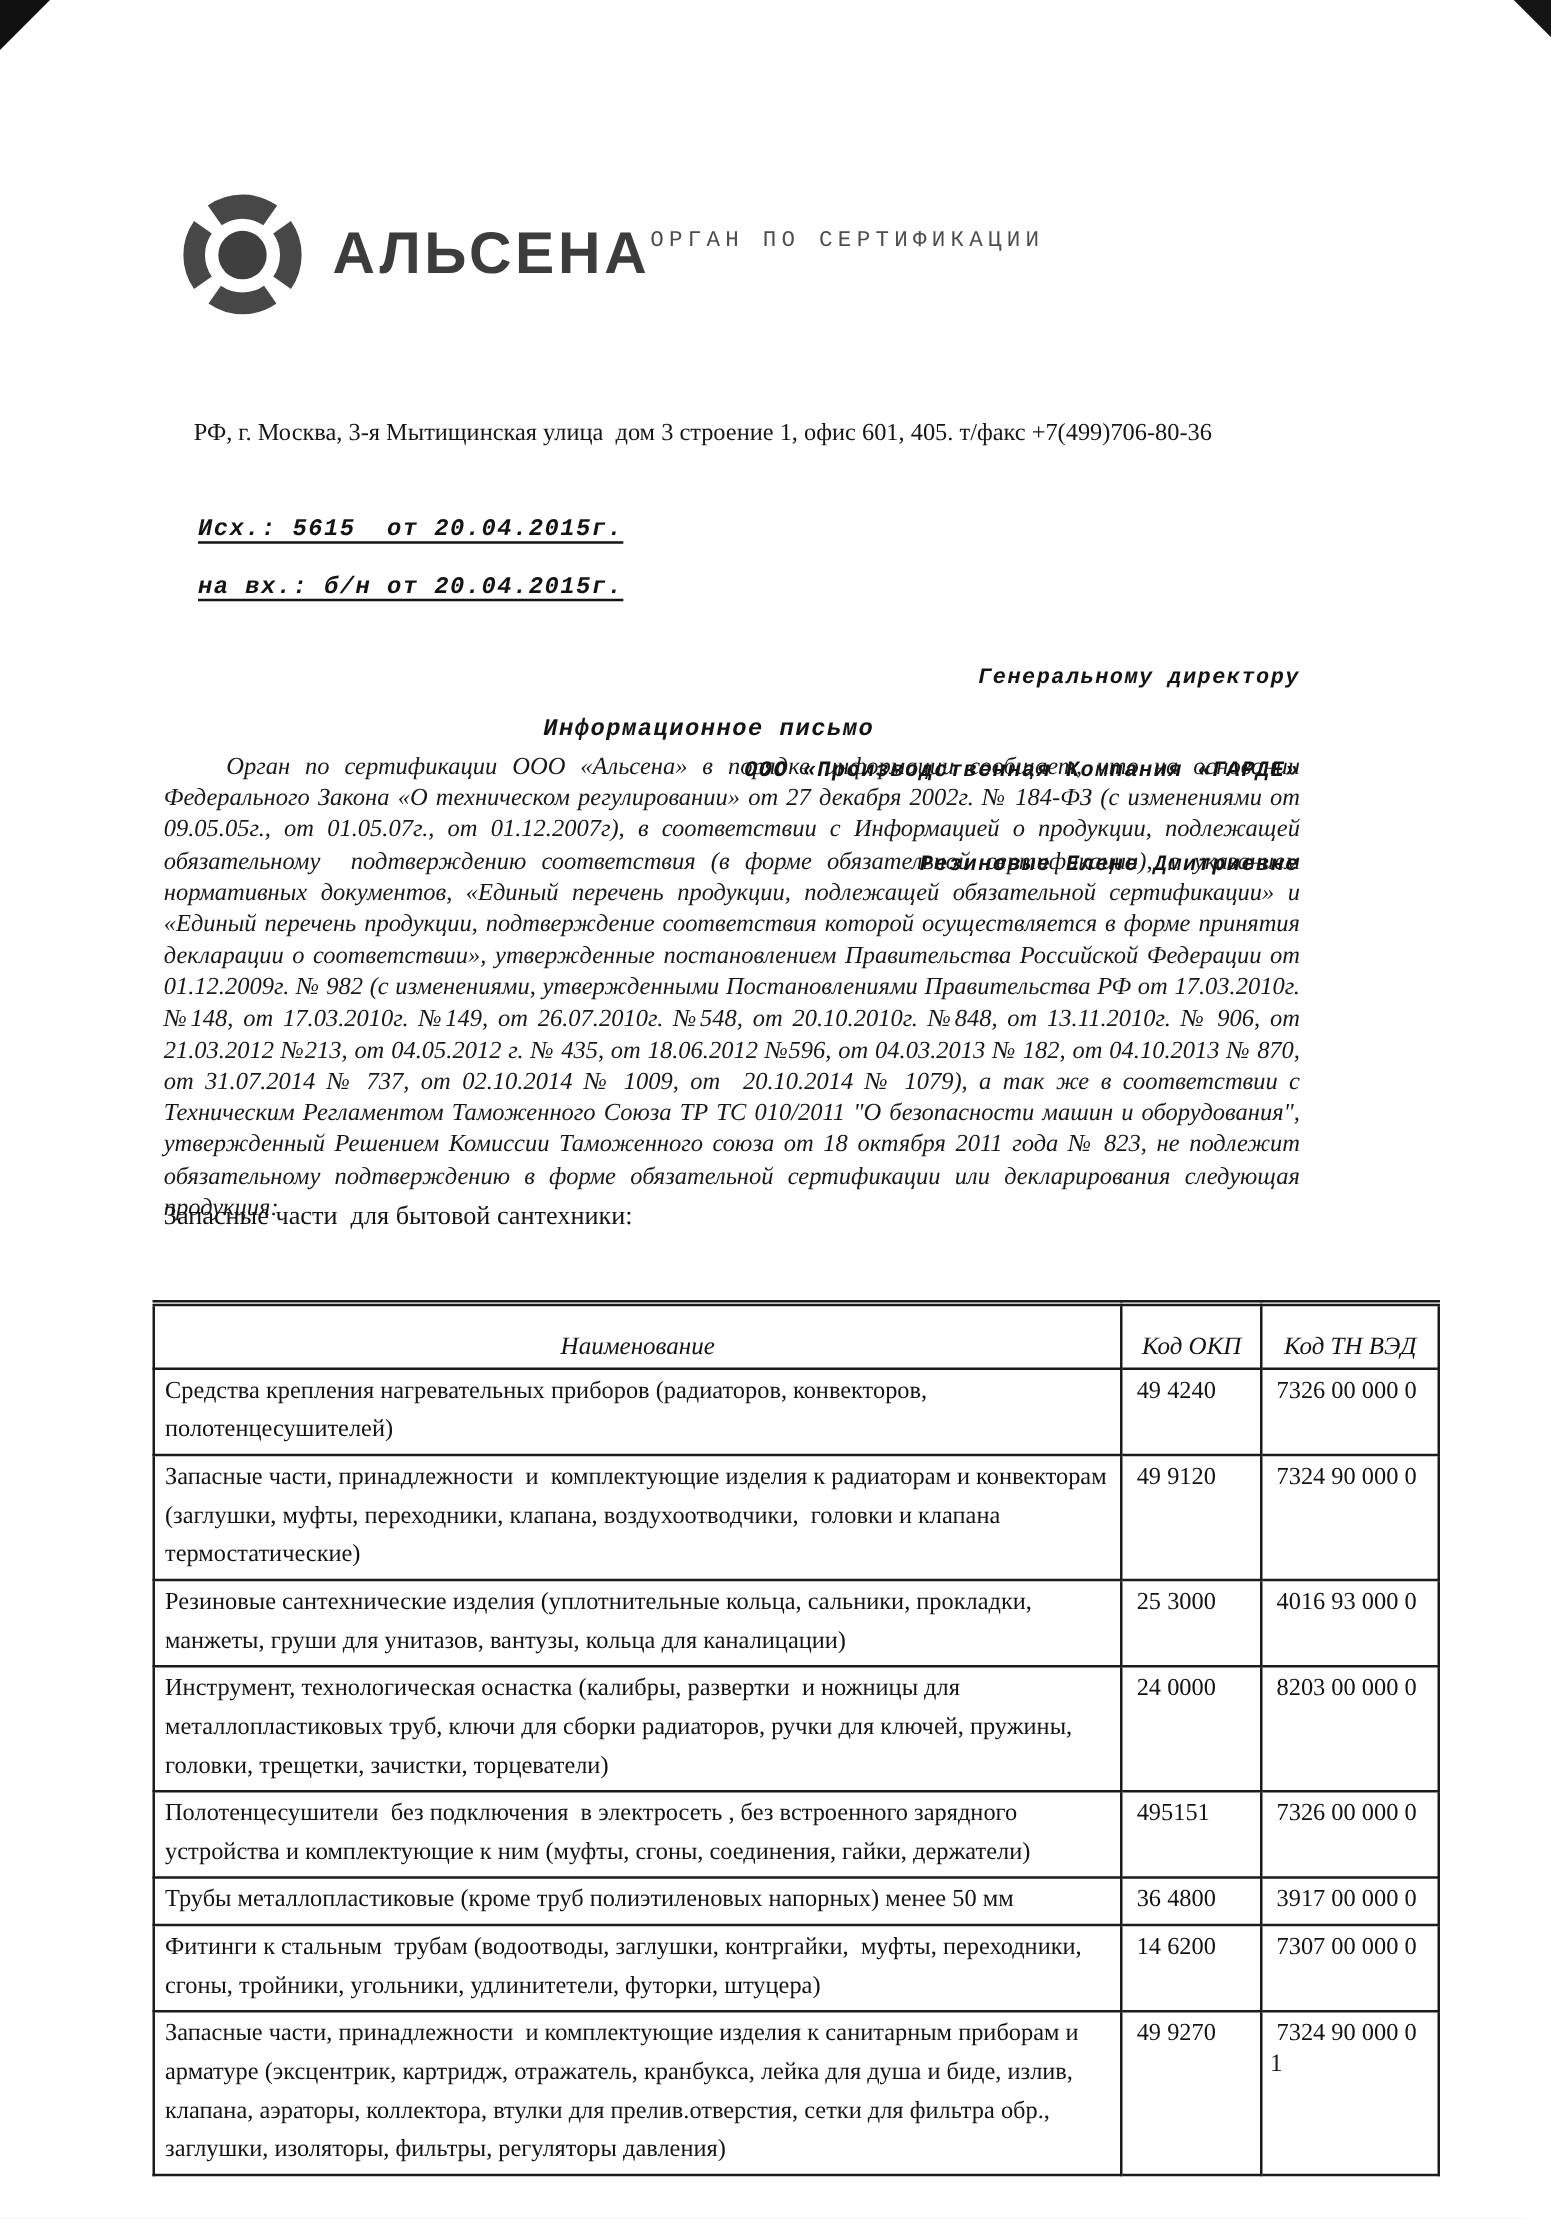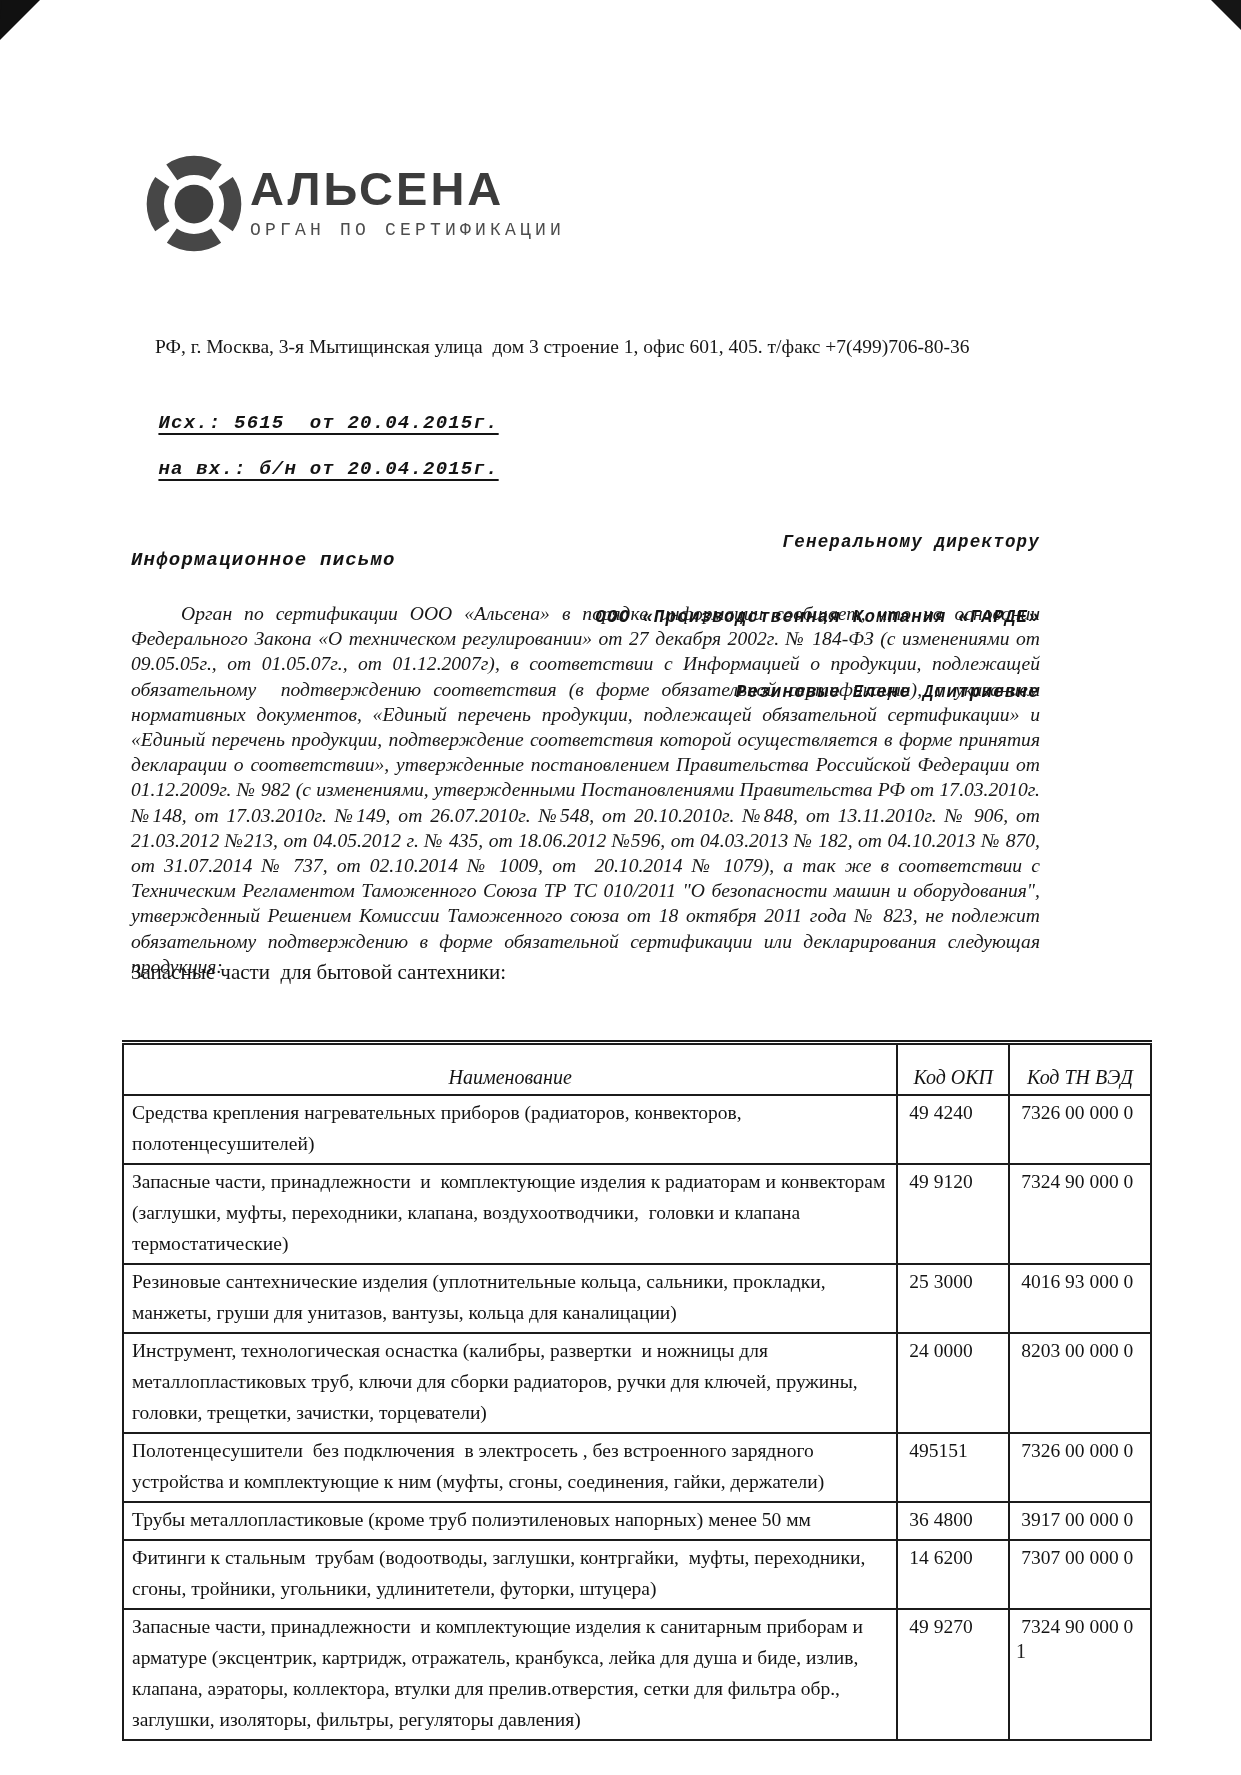--- a/index.html
+++ b/index.html
@@ -16,21 +16,21 @@
   .corner-tl{position:absolute;top:0;left:0;width:0;height:0;
     border-top:40px solid #111;border-right:40px solid transparent;}
   .corner-tl::after{content:"";position:absolute;left:-2px;top:-40px;width:4px;height:92px;background:#111;
     transform:skewX(-6deg);transform-origin:top;}
   .corner-tr{position:absolute;top:0;right:0;width:0;height:0;
     border-top:30px solid #151515;border-left:30px solid transparent;}
 
   
   .logo{position:absolute;top:146px;left:138px;display:flex;align-items:center;}
   .logo-icon{width:112px;height:112px;flex:0 0 auto;}
-  .logo-text{display:flex;flex-direction:column;}
+  .logo-text{margin-left:16px;display:flex;flex-direction:row;}
   .logo-name{
     font-family:"Liberation Sans", sans-serif;
     font-size:47px;font-weight:bold;color:#3c3c3c;
     letter-spacing:3px;line-height:1.05;
   }
   .logo-sub{
     font-family:Liberation Mono, monospace;
     font-size:18px;color:#4d4d4d;letter-spacing:4.2px;margin-top:6px;
   }
 
@@ -47,22 +47,22 @@
   .ref{position:absolute;left:108px;font-size:19px;}
   .ref-out{top:390px;}
   .ref-in{top:436px;}
   .ref .u{text-decoration:underline;text-underline-offset:5px;text-decoration-thickness:1.5px;}
 
   .addressee{
     position:absolute;top:480px;left:131px;width:909px;
     text-align:right;font-size:17.5px;line-height:25px;
   }
   .subject{
-    position:absolute;top:549px;left:131px;width:872px;
-    font-size:19px;
+    position:absolute;top:572px;left:131px;width:872px;
+    text-align:center;font-size:19px;
   }
 
   .body-paragraph{
     position:absolute;top:601px;left:131px;width:909px;
     font-style:italic;font-size:19.6px;line-height:25.2px;
     text-align:justify;text-indent:50px;white-space:pre-wrap;
     color:#181818;
   }
 
   .section-heading{

